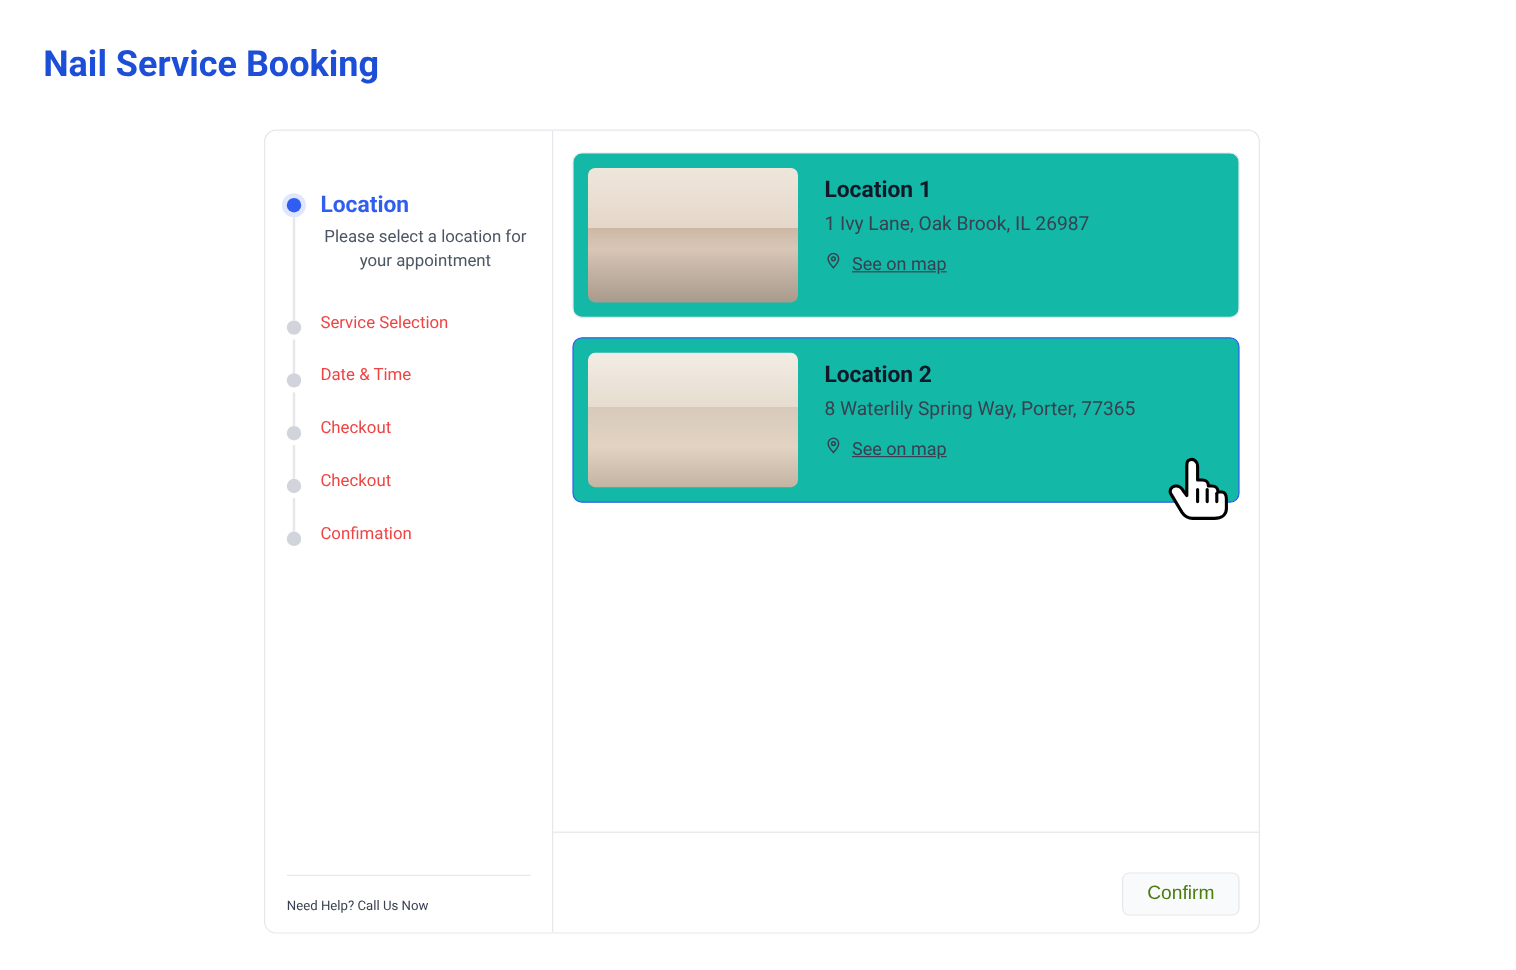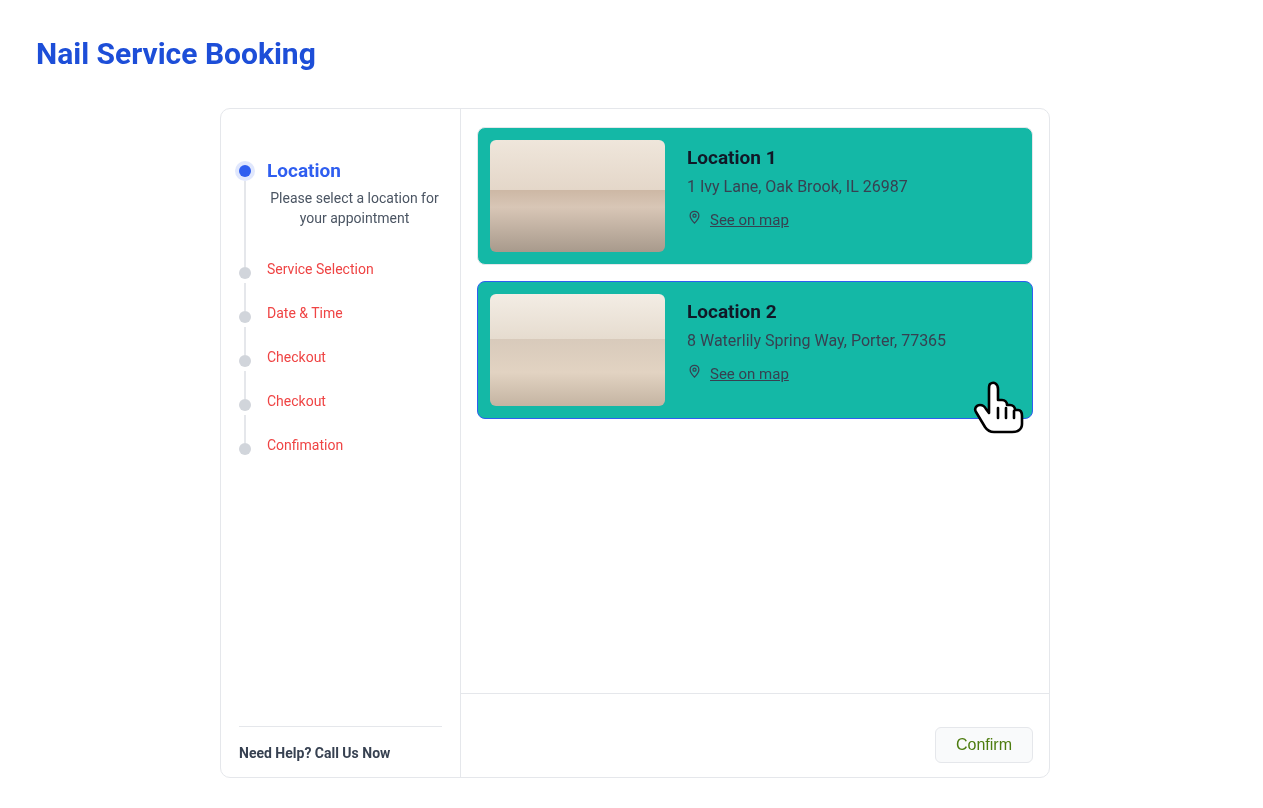--- a/index.html
+++ b/index.html
@@ -83,23 +83,22 @@
     font-size: 14px;
     color: #4b5563;
     line-height: 1.45;
     text-align: center;
   }
   .step.active { padding-bottom: 32px; }
   .sidebar-footer {
     border-top: 1px solid #e5e7eb;
     padding-top: 18px;
     margin-top: 8px;
-    font-size: 14px;
+    font-size: 11px;
     color: #374151;
-    font-weight: bold;
   }
   .main {
     flex: 1;
     display: flex;
     flex-direction: column;
   }
   .content {
     flex: 1;
     padding: 18px 16px;
     display: flex;

